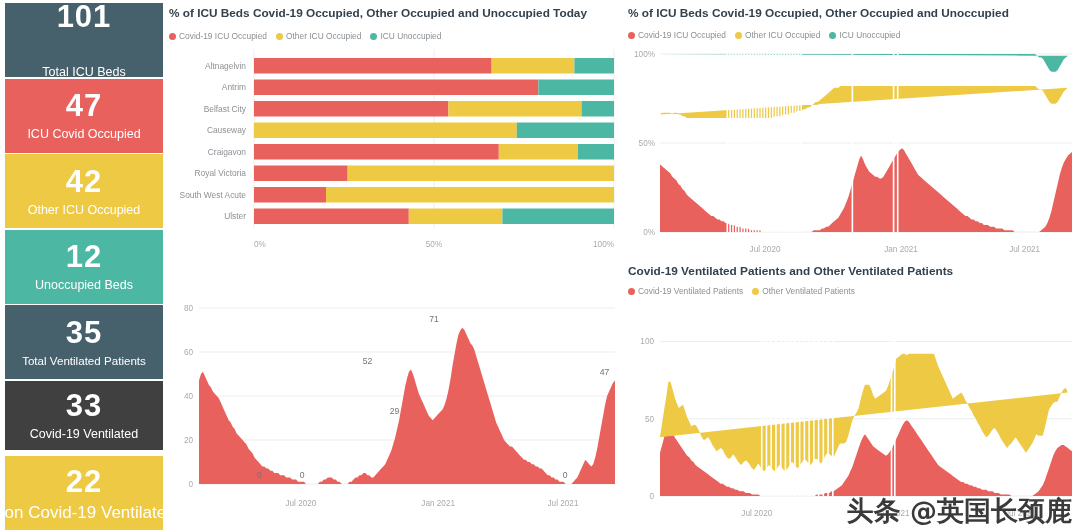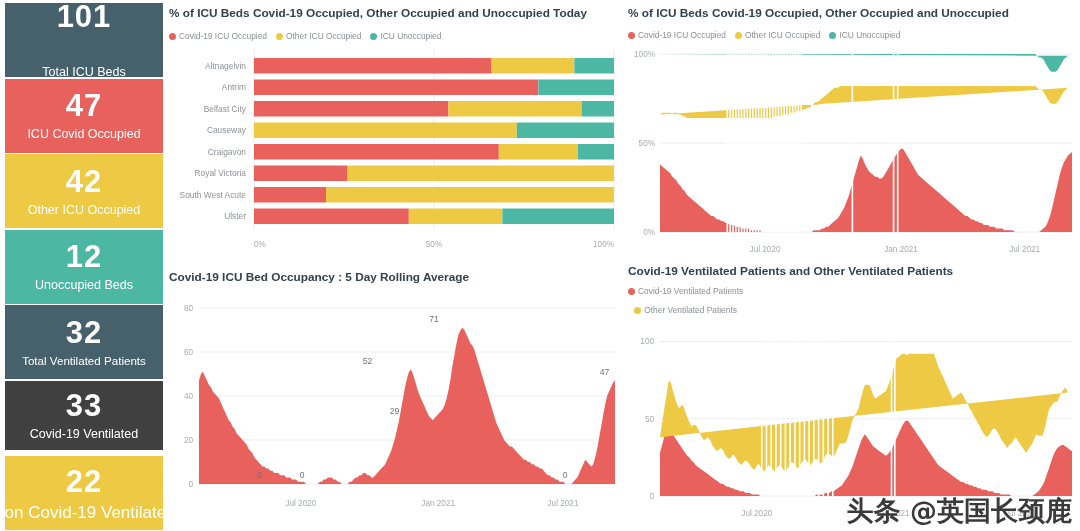--- a/index.html
+++ b/index.html
@@ -50,21 +50,21 @@
       </div>
       <div class="kpi" style="top: 151px; height: 74.2px; background: rgb(237, 201, 68);">
         <div class="val">42</div>
         <div class="lbl">Other ICU Occupied</div>
       </div>
       <div class="kpi" style="top: 226.5px; height: 74.2px; background: rgb(76, 184, 164);">
         <div class="val">12</div>
         <div class="lbl">Unoccupied Beds</div>
       </div>
       <div class="kpi" style="top: 302px; height: 74.2px; background: rgb(70, 97, 107);">
-        <div class="val">32</div>
+        <div class="val">35</div>
         <div class="lbl" style="font-size: 11.6px;">Total Ventilated Patients</div>
       </div>
       <div class="kpi" style="top: 377.5px; height: 69px; background: #404040;">
         <div class="val">33</div>
         <div class="lbl">Covid-19 Ventilated</div>
       </div>
       <div class="kpi" style="top: 453px; height: 74.2px; background: rgb(237, 201, 68);">
         <div class="val">22</div>
         <div class="lbl" style="font-size: 17px;">Non Covid-19 Ventilated</div>
       </div>
@@ -180,21 +180,20 @@
         <rect x="231.58" y="12" width="1.6" height="178" fill="#ffffff"></rect>
         <rect x="272.78" y="12" width="1.6" height="178" fill="#ffffff"></rect>
         <rect x="276.9" y="12" width="1.6" height="178" fill="#ffffff"></rect>
         <text x="145.06" y="210" text-anchor="middle" class="axlbl">Jul 2020</text>
         <text x="281.02" y="210" text-anchor="middle" class="axlbl">Jan 2021</text>
         <text x="404.62" y="210" text-anchor="middle" class="axlbl">Jul 2021</text>
       </svg>
   </div>
 
   <div class="panel" style="left:163px;top:264px;width:457px;height:267px;">
-    <div class="ptitle" style="position:absolute;left:6px;top:6px;">Covid-19 ICU Bed Occupancy : 5 Day Rolling Average</div>
     <svg id="svg-roll" width="457" height="243" style="position:absolute;left:0;top:24px;">
         <line x1="36" y1="196" x2="452" y2="196" stroke="#ededed" stroke-width="1"></line>
         <text x="30" y="199" text-anchor="end" class="axlbl">0</text>
         <line x1="36" y1="152" x2="452" y2="152" stroke="#ededed" stroke-width="1"></line>
         <text x="30" y="155" text-anchor="end" class="axlbl">20</text>
         <line x1="36" y1="108" x2="452" y2="108" stroke="#ededed" stroke-width="1"></line>
         <text x="30" y="111" text-anchor="end" class="axlbl">40</text>
         <line x1="36" y1="64" x2="452" y2="64" stroke="#ededed" stroke-width="1"></line>
         <text x="30" y="67" text-anchor="end" class="axlbl">60</text>
         <line x1="36" y1="20" x2="452" y2="20" stroke="#ededed" stroke-width="1"></line>
@@ -208,21 +207,21 @@
         <text x="139.168" y="190" text-anchor="middle" class="dlbl">0</text>
         <text x="402.08" y="190" text-anchor="middle" class="dlbl">0</text>
         <text x="137.92000000000002" y="218" text-anchor="middle" class="axlbl">Jul 2020</text>
         <text x="275.2" y="218" text-anchor="middle" class="axlbl">Jan 2021</text>
         <text x="400" y="218" text-anchor="middle" class="axlbl">Jul 2021</text>
       </svg>
   </div>
 
   <div class="panel" style="left:620px;top:258px;width:460px;height:273px;">
     <div class="ptitle" style="position:absolute;left:8px;top:6px;">Covid-19 Ventilated Patients and Other Ventilated Patients</div>
-    <div class="legend" id="lg-vent" style="position:absolute;left:8px;top:28px;flex-direction:column;">
+    <div class="legend" id="lg-vent" style="position:absolute;left:8px;top:28px;">
         <div class="lgi">
           <span class="dot" style="background: rgb(232, 97, 92);"></span>
           <span>Covid-19 Ventilated Patients</span>
         </div>
         <div class="lgi">
           <span class="dot" style="background: rgb(237, 201, 68);"></span>
           <span>Other Ventilated Patients</span>
         </div>
       </div>
     <svg id="svg-vent" width="460" height="235" style="position:absolute;left:0;top:40px;">

